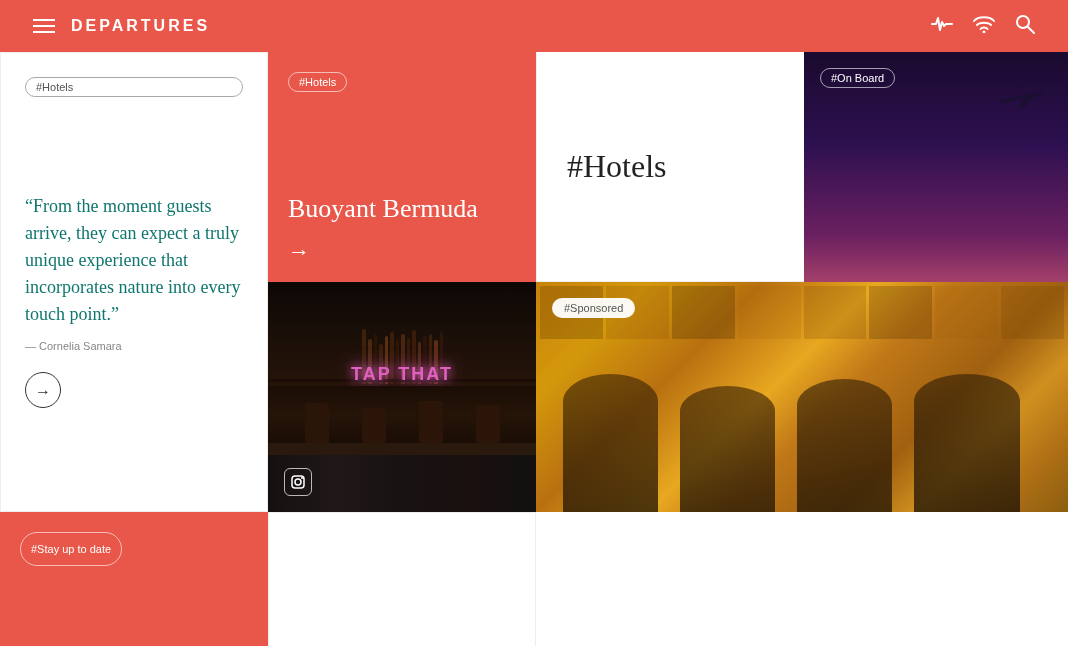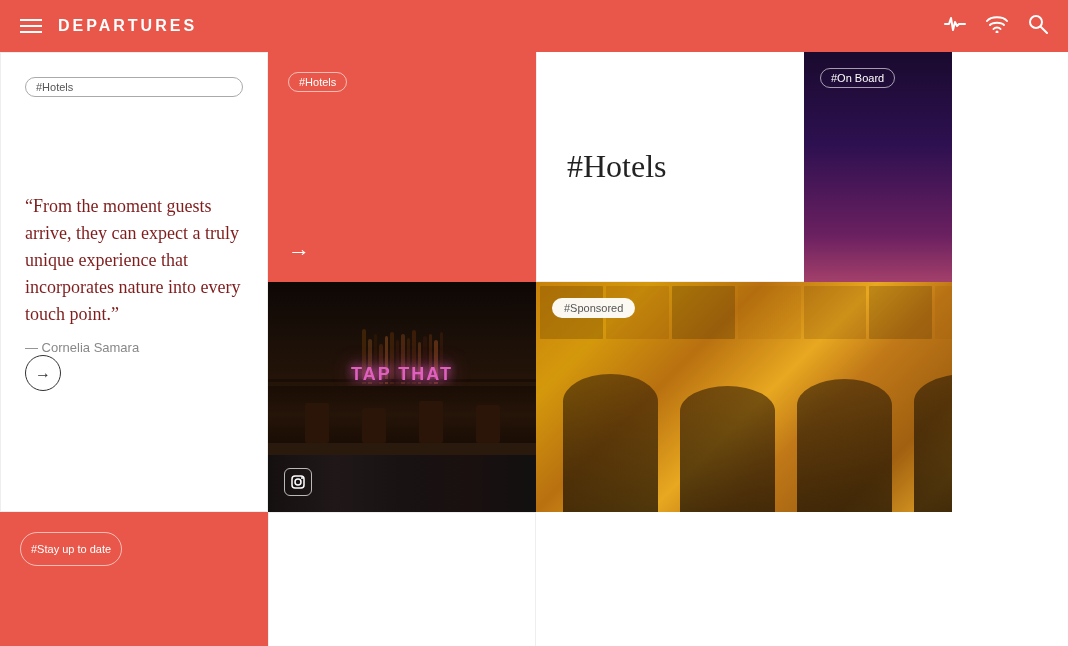--- a/index.html
+++ b/index.html
@@ -4,21 +4,21 @@
   <style>
     * { margin: 0; padding: 0; box-sizing: border-box; }
     body { font-family: 'Georgia', serif; background: #fff; width: 1068px; height: 646px; overflow: hidden; }
 
     
     .header {
       background: #e8574a;
       height: 52px;
       display: flex;
       align-items: center;
-      padding: 0 20px;
+      padding: 0 33px;
       justify-content: space-between;
     }
     .header-left { display: flex; align-items: center; gap: 16px; }
     .hamburger { display: flex; flex-direction: column; gap: 4px; cursor: pointer; }
     .hamburger span { display: block; width: 22px; height: 2px; background: #fff; }
     .brand-name {
       color: #fff;
       font-family: Arial, sans-serif;
       font-weight: 900;
       font-size: 16px;
@@ -27,21 +27,21 @@
     }
     .header-right { display: flex; align-items: center; gap: 20px; }
     .header-icon { color: #fff; font-size: 18px; cursor: pointer; }
 
     
     .main-grid {
       display: grid;
       grid-template-columns: 268px 268px 268px 264px;
       grid-template-rows: 230px 230px 160px;
       gap: 0;
-      width: 952px;
+      width: 1068px;
       height: 594px;
       overflow: hidden;
     }
 
     
     .card {
       position: relative;
       overflow: hidden;
     }
 
@@ -62,29 +62,30 @@
       border-radius: 20px;
       font-size: 11px;
       font-family: Arial, sans-serif;
       color: #555;
       padding: 3px 10px;
       margin-bottom: 16px;
     }
     .quote-text {
       font-family: Georgia, serif;
       font-size: 18px;
-      color: #7f1d1d;
+      color: #0f766e;
       line-height: 1.5;
       margin-bottom: 12px;
       margin-top: 80px;
     }
     .quote-author {
       font-family: Arial, sans-serif;
-      font-size: 13px;
+      font-size: 11px;
       color: #888;
+      margin-bottom: 20px;
     }
     .arrow-btn {
       width: 36px;
       height: 36px;
       border-radius: 50%;
       border: 1.5px solid #333;
       display: flex;
       align-items: center;
       justify-content: center;
       cursor: pointer;
@@ -356,20 +357,21 @@
   <div class="card card-quote">
     <span class="tag-pill">#Hotels</span>
     <p class="quote-text">“From the moment guests arrive, they can expect a truly unique experience that incorporates nature into every touch point.”</p>
     <p class="quote-author">— Cornelia Samara</p>
     <button class="arrow-btn">→</button>
   </div>
 
   <div class="card card-coral">
     <span class="tag-pill-white">#Hotels</span>
     <div>
+      <div class="card-coral-title">Buoyant Bermuda</div>
       <span class="card-coral-arrow">→</span>
     </div>
   </div>
 
   <div class="card card-text-hotels">
     <span class="big-hashtag">#Hotels</span>
   </div>
 
   <div class="card card-onboard">
     <div class="card-onboard-bg">

